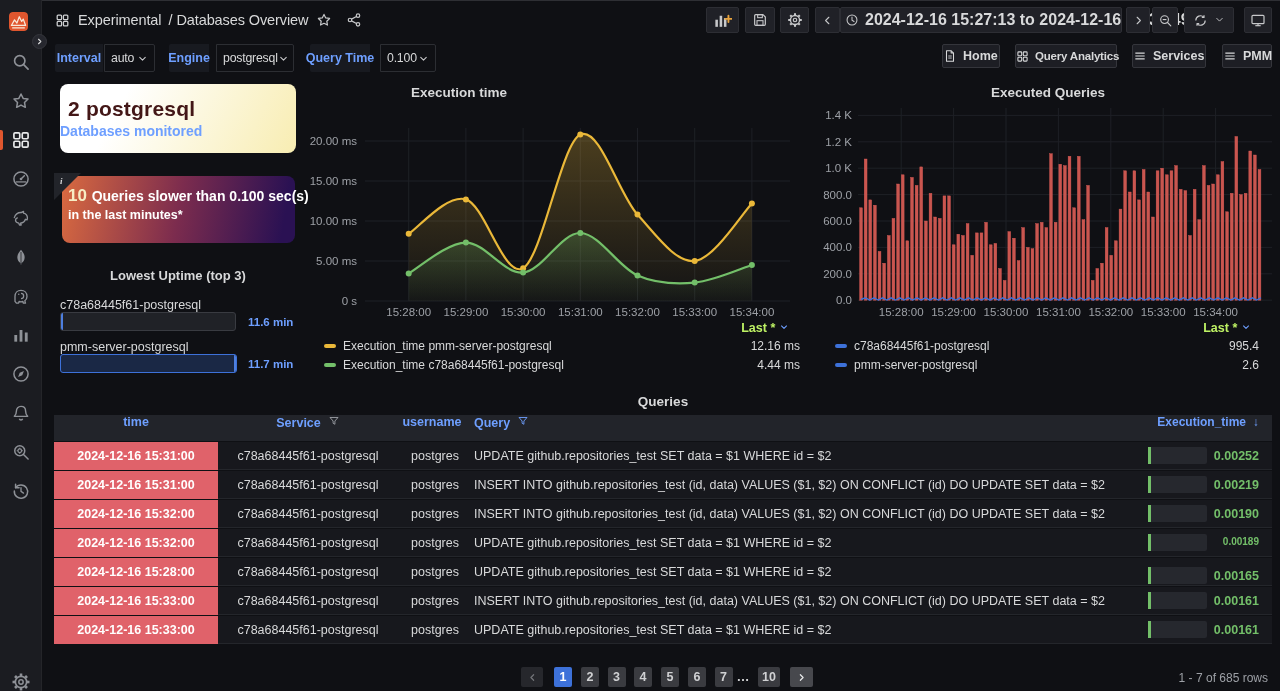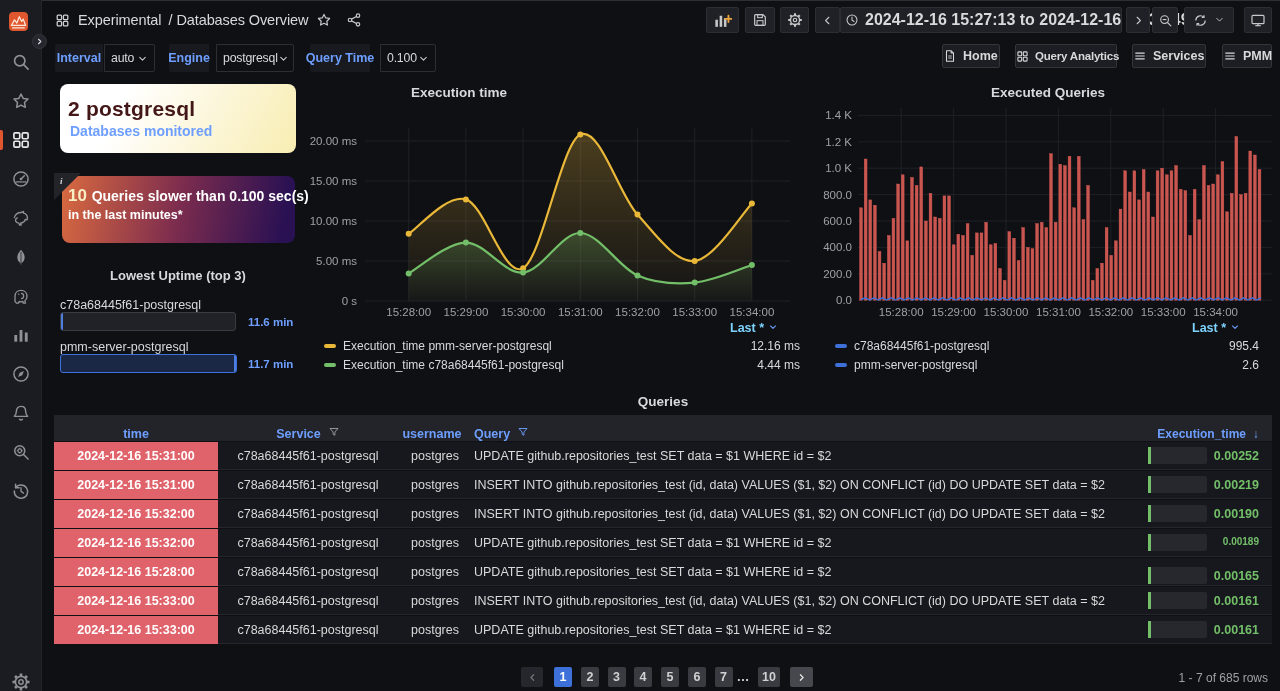--- a/index.html
+++ b/index.html
@@ -6,21 +6,21 @@
 .abs{position:absolute}
 .gl{stroke:#1e2026;stroke-width:1}
 .ax{font:11.5px "Liberation Sans",sans-serif;fill:#9da0a6}
 .tbtn{background:#202127;border:1px solid #2d2e34;border-radius:2px;display:flex;align-items:center;justify-content:center}
 .tbtn svg,.tbtn span{flex-shrink:0}
 .clab{top:44px;height:28px;background:#181a20;border-radius:2px 0 0 2px;display:flex;align-items:center;justify-content:center;color:#6e9fff;font-size:12.5px;font-weight:bold;white-space:nowrap}
 .cval{top:44px;height:28px;background:#0f1014;border:1px solid #2c2e33;border-radius:0 2px 2px 0;display:flex;align-items:center;justify-content:space-between;padding:0 6px;color:#d8d9da;font-size:12.3px;letter-spacing:-0.2px;white-space:nowrap}
 .cval svg{flex-shrink:0}
 .nbtn{top:44px;height:24px;background:#1d1e24;border:1px solid #34353b;border-radius:2px;display:flex;align-items:center;justify-content:flex-start;color:#d8d9da;font-size:12.5px;font-weight:bold;white-space:nowrap}
 .nbtn svg{flex-shrink:0}
-.lastlink{color:#7dd3fc;font-size:12.5px;font-weight:bold;text-align:left}
+.lastlink{color:#bef264;font-size:12.5px;font-weight:bold;text-align:center}
 .leg{display:flex;align-items:center;font-size:12px;color:#d8d9da;height:16px}
 .sw{width:12px;height:4px;border-radius:2px;display:inline-block;margin-right:7px}
 .lt{flex:1}
 .lv{text-align:right}
 .pbtn{top:667px;width:18px;height:20px;border-radius:2px;font-size:12.5px;font-weight:bold;display:flex;align-items:center;justify-content:center}
 </style></head>
 <body>
 <div class="abs" style="left:0;top:0;width:1280px;height:1px;background:#2e2f34"></div>
 
 <div class="abs" style="left:411px;top:85px;width:300px;font-size:13.5px;font-weight:bold;color:#d8d9da">Execution time</div>
@@ -445,21 +445,21 @@
   </div>
 <div class="abs nbtn" style="left:1222px;width:50px">
     <svg width="14" height="14" viewBox="0 0 24 24" style="">
       <path d="M4 7h16M4 12h16M4 17h16" stroke="#d8d9da" stroke-width="2"></path>
     </svg>
     <span style="margin-left:6px">PMM</span>
   </div>
 
 <div class="abs" style="left:60px;top:84px;width:236px;height:69px;border-radius:8px;background:linear-gradient(118deg,#ffffff 26%,#f8edb2 100%)">
   <div style="margin:13px 0 0 8px;font-size:21px;font-weight:bold;color:#431717;letter-spacing:.2px">2 postgresql</div>
-  <div style="margin:2px 0 0 10px;font-size:14px;font-weight:bold;color:#6e9fff">Databases monitored</div>
+  <div style="margin:2px 0 0 0;font-size:14px;font-weight:bold;color:#6e9fff">Databases monitored</div>
 </div>
 <div class="abs" style="left:62px;top:176px;width:233px;height:67px;border-radius:8px;background:linear-gradient(100deg,#d96a40 0%,#7c2c4e 50%,#2a1153 94%)">
   <div style="position:absolute;left:6px;top:10px;font-size:17px;font-weight:bold;color:#f7eec4;white-space:nowrap">10 <span style="font-size:14px;color:#fff">Queries slower than 0.100 sec(s)</span></div>
   <div style="position:absolute;left:6px;top:32px;font-size:12.5px;font-weight:bold;color:#fff">in the last minutes*</div>
 </div>
 <svg class="abs" style="left:54px;top:173px" width="27" height="27" viewBox="0 0 27 27">
     <path d="M0 0h27L0 27z" fill="#22242a"></path>
     <text x="6" y="11" font-size="9" font-weight="bold" font-style="italic" fill="#d8d9da" font-family="Liberation Serif,serif">i</text>
   </svg>
 
@@ -469,21 +469,21 @@
   <div style="position:absolute;left:0;top:0;width:2px;height:17px;background:#4d7fe0;border-radius:2px 0 0 2px"></div>
 </div>
 <div class="abs" style="left:248px;top:316px;font-size:11.5px;font-weight:bold;color:#6e9fff">11.6 min</div>
 <div class="abs" style="left:60px;top:340px;font-size:12.5px;color:#d8d9da">pmm-server-postgresql</div>
 <div class="abs" style="left:60px;top:354px;width:177px;height:19px;background:rgba(61,113,217,.25);border:1px solid #3d71d9;border-radius:3px">
   <div style="position:absolute;right:0;top:0;width:2px;height:17px;background:#4d7fe0;border-radius:0 2px 2px 0"></div>
 </div>
 <div class="abs" style="left:248px;top:358px;font-size:11.5px;font-weight:bold;color:#6e9fff">11.7 min</div>
 
 <div class="abs" style="left:54px;top:394px;width:1218px;text-align:center;font-size:13.5px;font-weight:bold;color:#d8d9da">Queries</div>
-<div class="abs" style="left:54px;top:415px;width:1218px;height:26px;background:#22242a;display:flex;align-items:flex-end;font-size:12.5px;font-weight:bold;color:#6e9fff">
+<div class="abs" style="left:54px;top:415px;width:1218px;height:26px;background:#22242a;display:flex;align-items:flex-start;font-size:12.5px;font-weight:bold;color:#6e9fff">
   <div style="width:164px;text-align:center">time</div>
   <div style="width:180px;text-align:center">Service&nbsp;&nbsp;<svg width="12" height="12" viewBox="0 0 24 24" style="">
         <path d="M4 5h16l-6.2 7v6.5l-3.6-2V12z" fill="none" stroke="#9da0a6" stroke-width="1.8" stroke-linejoin="round"></path>
       </svg></div>
   <div style="width:68px;text-align:center">username</div>
   <div style="flex:1;padding-left:8px">Query&nbsp;&nbsp;<svg width="12" height="12" viewBox="0 0 24 24" style="">
         <path d="M4 5h16l-6.2 7v6.5l-3.6-2V12z" fill="none" stroke="#6e9fff" stroke-width="1.8" stroke-linejoin="round"></path>
       </svg></div>
   <div style="width:128px;text-align:center;font-size:12px">Execution_time&nbsp;&nbsp;↓</div>
 </div>

